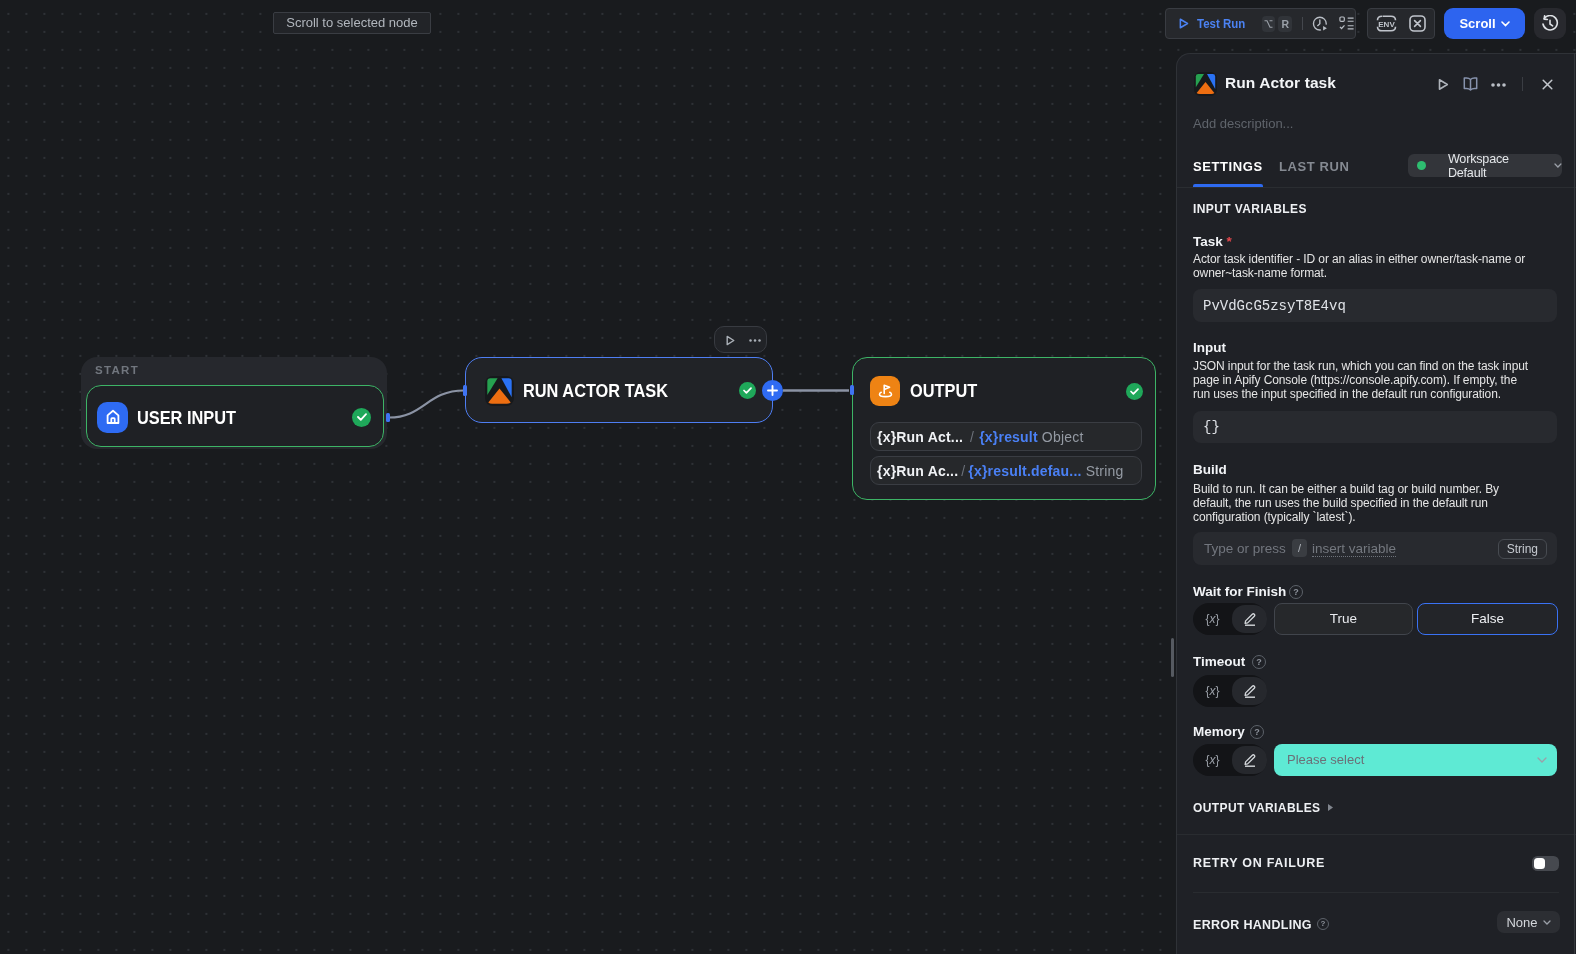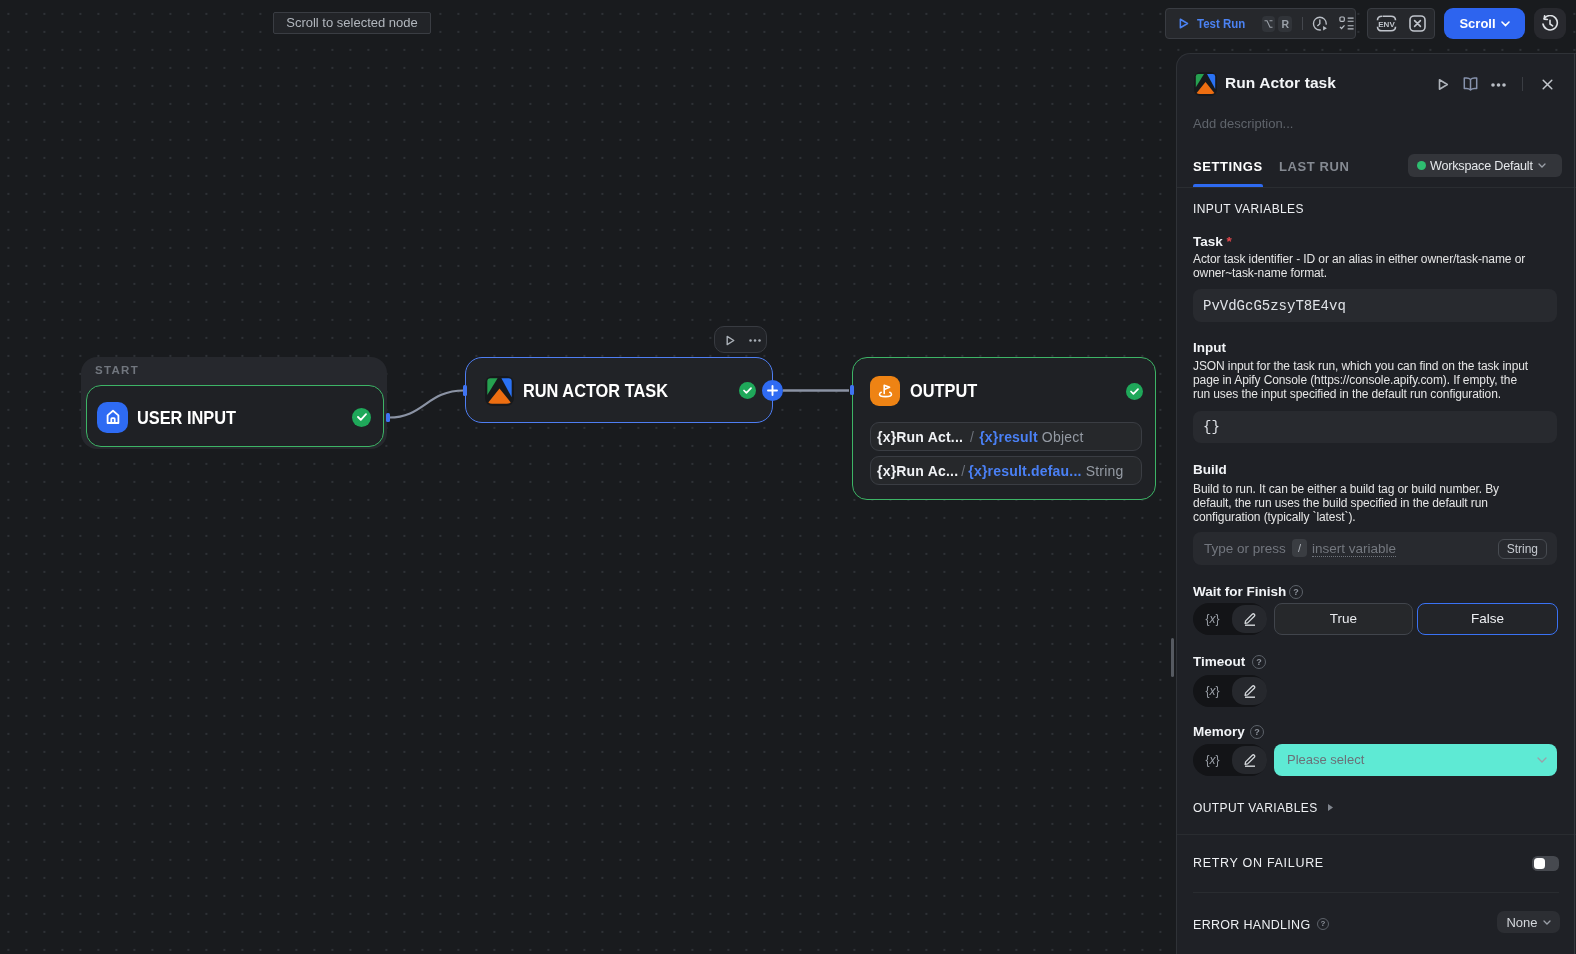--- a/index.html
+++ b/index.html
@@ -51,21 +51,21 @@
   .outRow .ty { color:#949aa3; font-weight:400; padding-left:4px; }
   .handle { background:#3f74f3; border-radius:2.5px; }
   
   #panel { left:1176px; top:53px; width:400px; height:901px; background:#1f2126;
     border-left:1px solid #2f3237; border-top:1px solid #2f3237;
     border-radius:14px 0 0 0; }
   .lbl { font-size:13.5px; font-weight:700; color:#f2f4f7; }
   .desc { font-size:12px; line-height:14px; color:#e5e5e5; letter-spacing:-0.1px; }
   .field { left:16px; width:364px; background:#282a2f; border-radius:8px; }
   .mono { font-family:"Liberation Mono",monospace; font-size:14px; color:#e0e3e8; }
-  .sect { font-size:12px; font-weight:400; letter-spacing:0.4px; color:#eef0f3; }
+  .sect { font-size:12px; font-weight:700; letter-spacing:0.4px; color:#eef0f3; }
   .qm { width:14px; height:14px; border-radius:50%; border:1.2px solid #5c6169;
     color:#8d929b; font-size:9px; font-weight:700; text-align:center; line-height:12px;
     display:inline-block; }
   .pill { width:74px; height:32px; border-radius:16px; background:#131417; }
   .pillSeg { left:39px; top:2px; width:35px; height:28px; border-radius:13px;
     background:#26282d; display:flex; align-items:center; justify-content:center; }
   .pillX { left:0; top:0; width:39px; height:32px; text-align:center; line-height:32px;
     color:#9ba0a8; font-size:12px; }
   #thumb { left:1171px; top:638px; width:3px; height:39px; background:#565a61;
     border-radius:2px; }
@@ -245,21 +245,21 @@
     <path d="M1.2 1.2 L9.8 9.8 M9.8 1.2 L1.2 9.8" stroke="#c3c7cd" stroke-width="1.5" stroke-linecap="round"></path>
   </svg>
   <div class="abs" style="left:16px;top:62px;font-size:13px;color:#5f646b">Add description...</div>
 
   <div class="abs" style="left:16px;top:105px;font-size:13px;font-weight:700;letter-spacing:0.6px;color:#fff">SETTINGS</div>
   <div class="abs" style="left:102px;top:105px;font-size:13px;font-weight:700;letter-spacing:0.6px;color:#858a92">LAST RUN</div>
   <div class="abs" style="left:0;top:132.5px;width:400px;height:1px;background:#2a2d31"></div>
   <div class="abs" style="left:16px;top:129.5px;width:70px;height:3px;background:#2e6af0;border-radius:2px 2px 0 0"></div>
   <div class="abs" style="left:231px;top:100px;width:154px;height:23px;background:#33353a;border-radius:6px;display:flex;align-items:center">
     <span style="width:9px;height:9px;border-radius:50%;background:#2ebd70;margin-left:9px"></span>
-    <span style="font-size:12.6px;color:#e4e7ea;margin-left:4px;letter-spacing:-0.2px">Workspace Default</span>
+    <span style="font-size:12.6px;color:#e4e7ea;margin-left:22px;letter-spacing:-0.2px">Workspace Default</span>
     <svg style="margin-left:5px" width="8" height="5" viewBox="0 0 8 5">
         <path d="M1 1 L4 4 L7 1" fill="none" stroke="#9ba0a8" stroke-width="1.3" stroke-linecap="round"></path>
       </svg>
   </div>
 
   <div class="abs sect" style="left:16px;top:147.5px">INPUT VARIABLES</div>
   <div class="abs lbl" style="left:16px;top:180px">Task <span style="color:#e5484d">*</span></div>
   <div class="abs desc" style="left:16px;top:197.5px">Actor task identifier - ID or an alias in either owner/task-name or<br>owner~task-name format.</div>
   <div class="abs field" style="top:234.5px;height:33px">
     <span class="mono" style="position:absolute;left:10px;top:9px">PvVdGcG5zsyT8E4vq</span>

